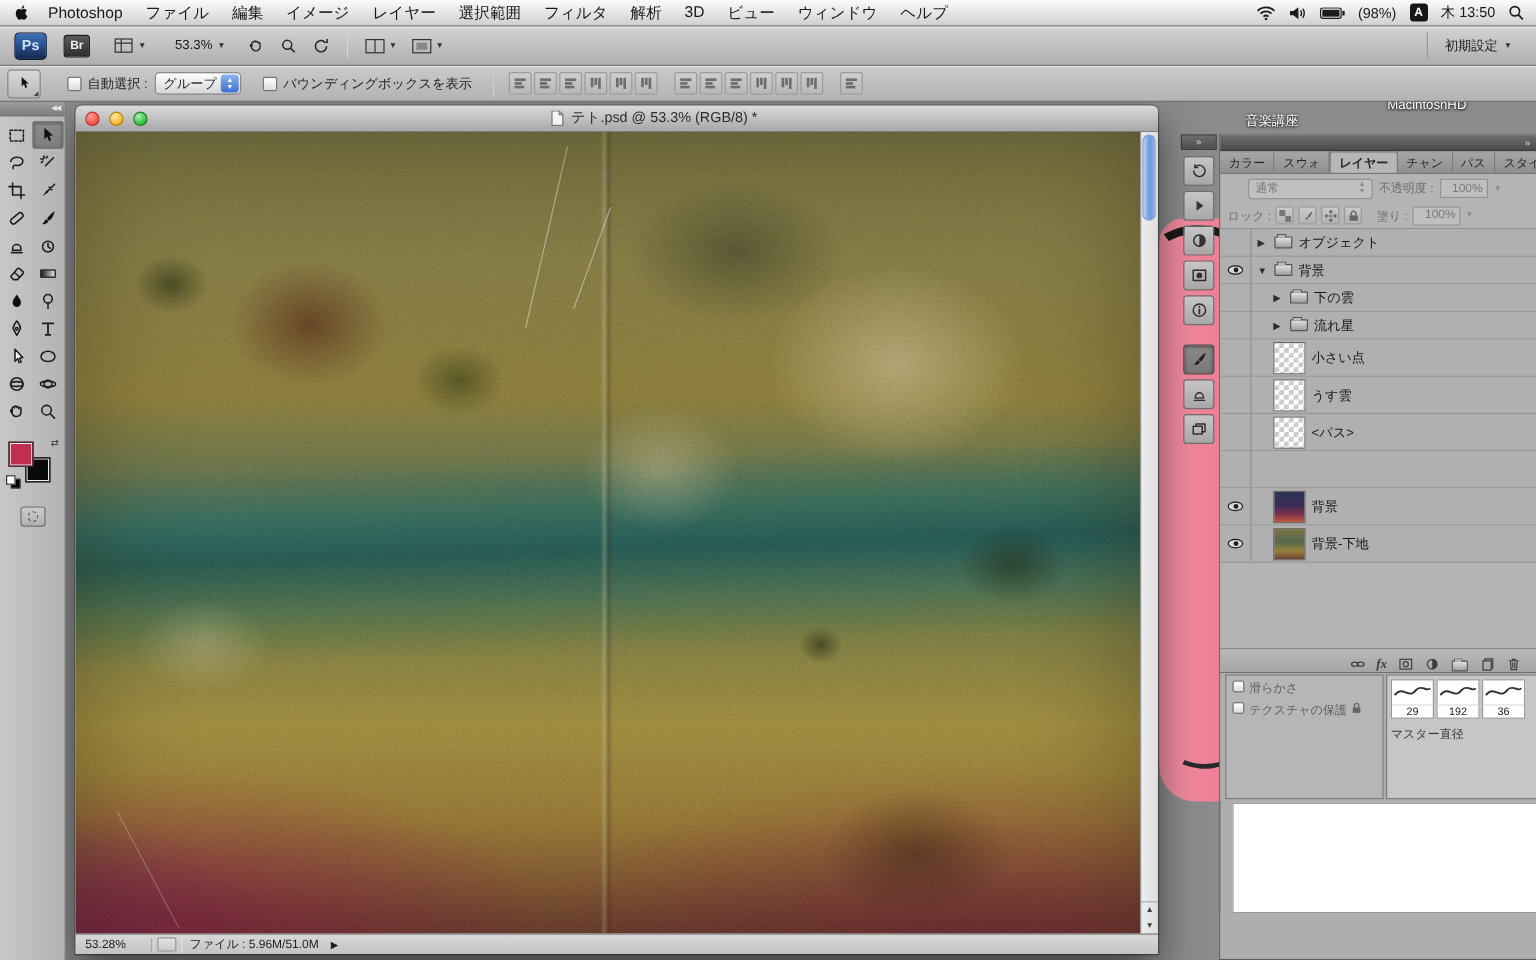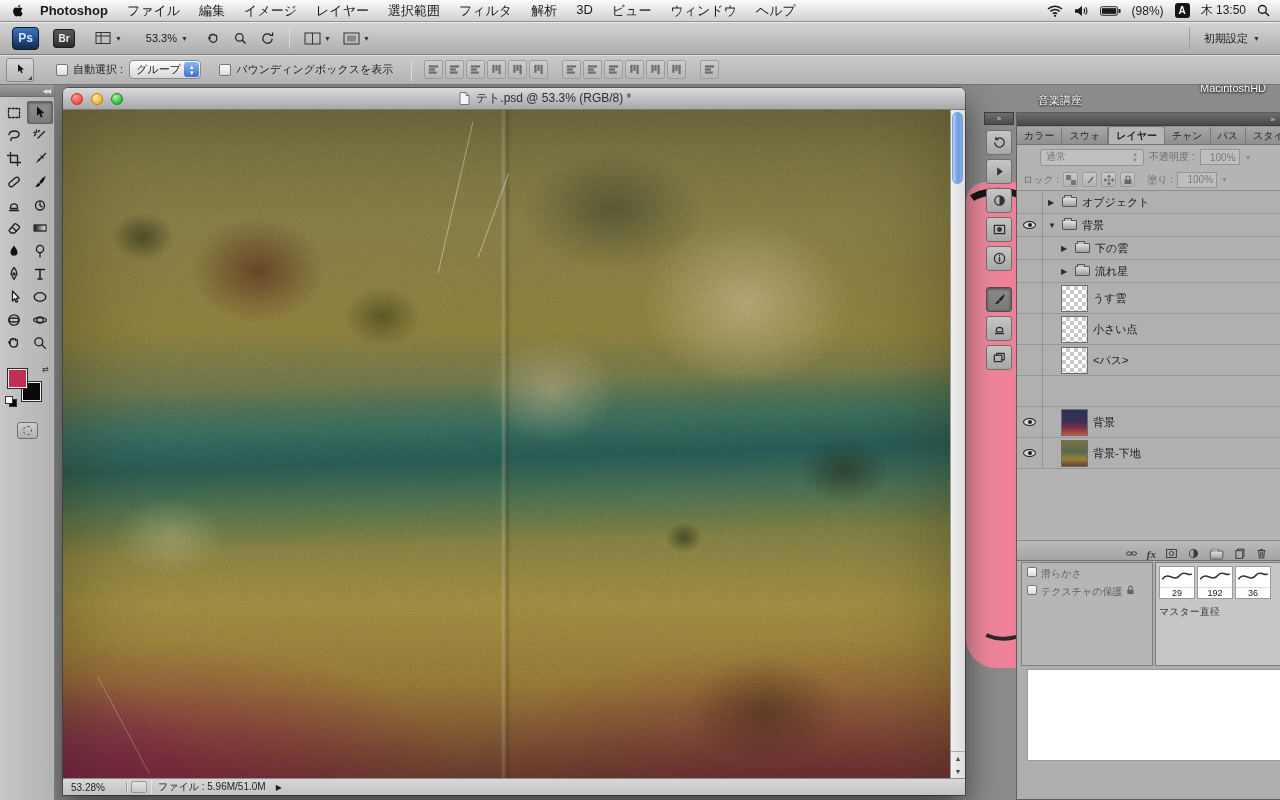--- a/index.html
+++ b/index.html
@@ -3,21 +3,21 @@
 <meta charset="utf-8">
 <style>
 *{margin:0;padding:0;box-sizing:border-box}
 html,body{width:1280px;height:800px}
 body{position:relative;overflow:hidden;background:#8b8b8b;font-family:"Liberation Sans","DejaVu Sans",sans-serif;color:#1a1a1a;-webkit-user-select:none}
 svg{display:block}
 
 
 .menubar{position:absolute;left:0;top:0;width:1280px;height:22px;background:linear-gradient(#fbfbfb,#d0d0d0);border-bottom:1px solid #8f8f8f;display:flex;align-items:center;padding:0 10px;font-size:13px;z-index:40}
 .apple{width:16px;display:flex;justify-content:center;margin-right:14px}
-.appname{font-weight:bold;margin-right:19px}
+.appname{font-weight:normal;margin-right:19px}
 .menu-items{display:flex;gap:19px}
 .menu-item{cursor:default;white-space:nowrap}
 .mb-right{margin-left:auto;display:flex;align-items:center;gap:11px;font-size:12px}
 .inputbadge{width:15px;height:15px;background:#161616;color:#fff;border-radius:3px;font-size:10px;font-weight:bold;display:flex;align-items:center;justify-content:center}
 .clock{white-space:nowrap}
 
 
 .appbar{position:absolute;left:0;top:22px;width:1280px;height:33px;background:linear-gradient(#d4d4d4,#aeaeae);border-bottom:1px solid #7c7c7c;display:flex;align-items:center;padding:0 12px;z-index:39;box-shadow:inset 0 1px 0 rgba(255,255,255,.55)}
 .ps-icon{width:27px;height:23px;border-radius:4px;background:linear-gradient(#3c74c0,#13284f);border:1px solid #0c1a33;color:#cfe2ff;font-size:12px;font-weight:bold;display:flex;align-items:center;justify-content:center;margin-right:14px}
 .br-icon{width:22px;height:19px;border-radius:3px;background:linear-gradient(#5a5a5a,#2c2c2c);border:1px solid #1c1c1c;color:#eee;font-size:10px;font-weight:bold;display:flex;align-items:center;justify-content:center;margin-right:14px}
@@ -56,21 +56,21 @@
 .sw-mini{position:absolute;left:0;bottom:0;width:13px;height:12px}
 .sw-mini .m1{position:absolute;left:0;top:0;width:8px;height:8px;background:#fff;border:1px solid #333;z-index:2}
 .sw-mini .m2{position:absolute;left:4px;top:3px;width:8px;height:8px;background:#000;border:1px solid #333}
 .sw-swap{position:absolute;right:0;top:0;font-size:8px;color:#2c2c2c;line-height:8px}
 .qmask{width:21px;height:17px;margin:14px auto 0;border:1px solid #6f6f6f;border-radius:3px;background:linear-gradient(#cdcdcd,#b0b0b0);display:flex;align-items:center;justify-content:center}
 .qmask i{display:block;width:9px;height:9px;border:1px dashed #555;border-radius:50%}
 
 
 .desk-label{position:absolute;color:#fff;font-size:11px;text-shadow:0 1px 2px rgba(0,0,0,.85),0 0 3px rgba(0,0,0,.6);z-index:2;white-space:nowrap}
 .dl-music{left:1038px;top:93px}
-.dl-hd{left:1200px;top:82px}
+.dl-hd{left:1156px;top:82px}
 .pink-doc{position:absolute;left:966px;top:182px;width:52px;height:486px;background:linear-gradient(90deg,#f490a4,#ee7e95);border-radius:20px 0 0 30px;z-index:3;overflow:hidden}
 .pink-doc::before{content:"";position:absolute;left:-12px;top:6px;width:84px;height:58px;border:7px solid #191919;border-color:#191919 transparent transparent transparent;border-radius:50%;transform:rotate(8deg)}
 .pink-doc::after{content:"";position:absolute;left:4px;top:400px;width:70px;height:50px;border:4px solid #2a2a2a;border-color:transparent transparent #2a2a2a transparent;border-radius:50%;transform:rotate(-14deg)}
 
 
 .doc-window{position:absolute;left:63px;top:88px;width:902px;height:707px;border-radius:6px 6px 0 0;box-shadow:0 14px 34px rgba(0,0,0,.55),0 0 0 1px rgba(0,0,0,.35);z-index:10;background:#ccc}
 .titlebar{position:absolute;left:0;top:0;right:0;height:22px;border-radius:5px 5px 0 0;background:linear-gradient(#dadada,#a8a8a8);border-bottom:1px solid #7a7a7a;display:flex;align-items:center;padding:0 8px}
 .lights{display:flex;gap:8px;margin-right:10px}
 .light{width:12px;height:12px;border-radius:50%}
 .light.red{background:radial-gradient(circle at 35% 30%,#ff9d97,#f95a52 60%,#d0342c);border:1px solid #b33}
@@ -737,28 +737,28 @@
           <div class="layer-content ind1">
             <span class="disclosure">▶</span>
             <span class="folder"></span>
             <span class="layer-name">流れ星</span>
           </div>
         </div>
         <div class="layer-row layer">
           <div class="vis-well"></div>
           <div class="layer-content ind1">
             <span class="thumb checker"></span>
-            <span class="layer-name">うす雲</span>
+            <span class="layer-name">小さい点</span>
           </div>
         </div>
         <div class="layer-row layer">
           <div class="vis-well"></div>
           <div class="layer-content ind1">
             <span class="thumb checker"></span>
-            <span class="layer-name">小さい点</span>
+            <span class="layer-name">うす雲</span>
           </div>
         </div>
         <div class="layer-row layer">
           <div class="vis-well"></div>
           <div class="layer-content ind1">
             <span class="thumb checker"></span>
             <span class="layer-name">&lt;パス&gt;</span>
           </div>
         </div>
         <div class="layer-row layer">

